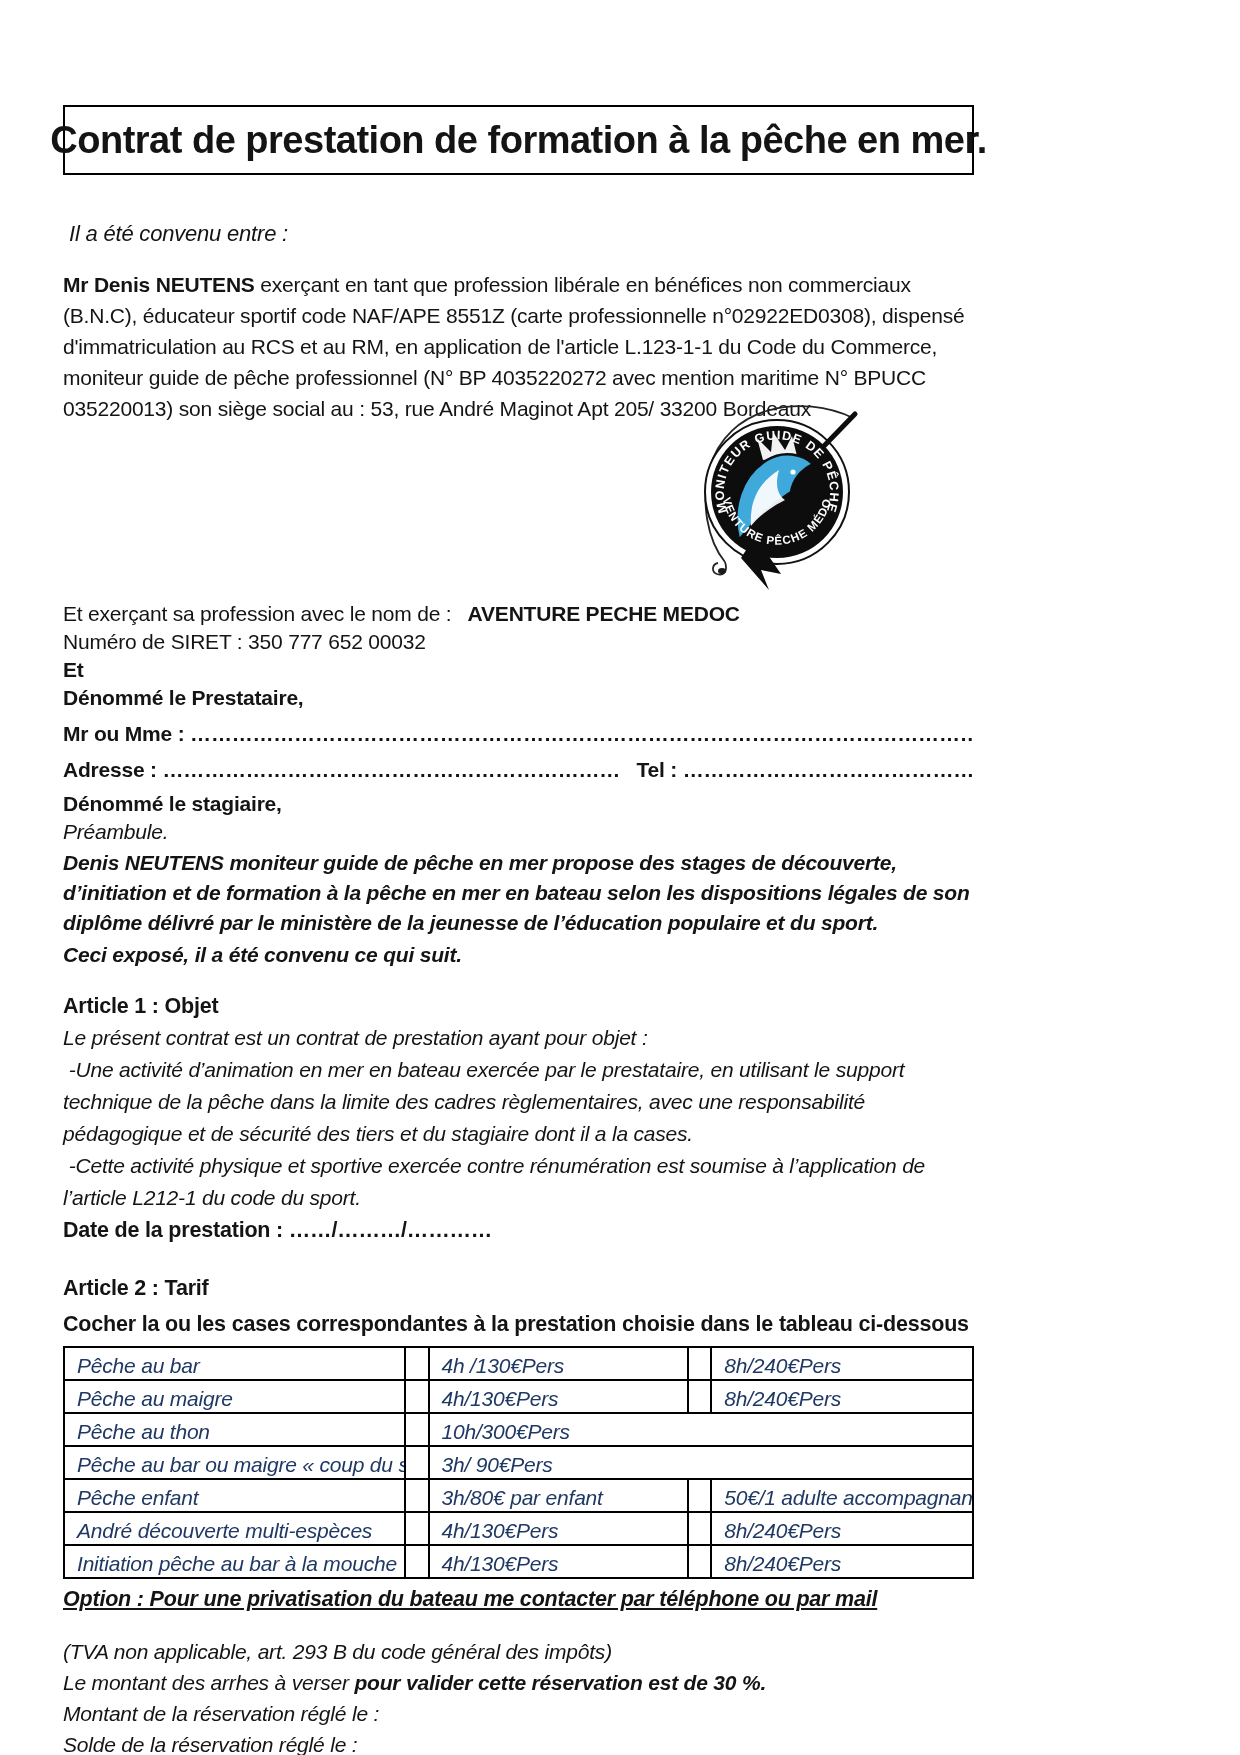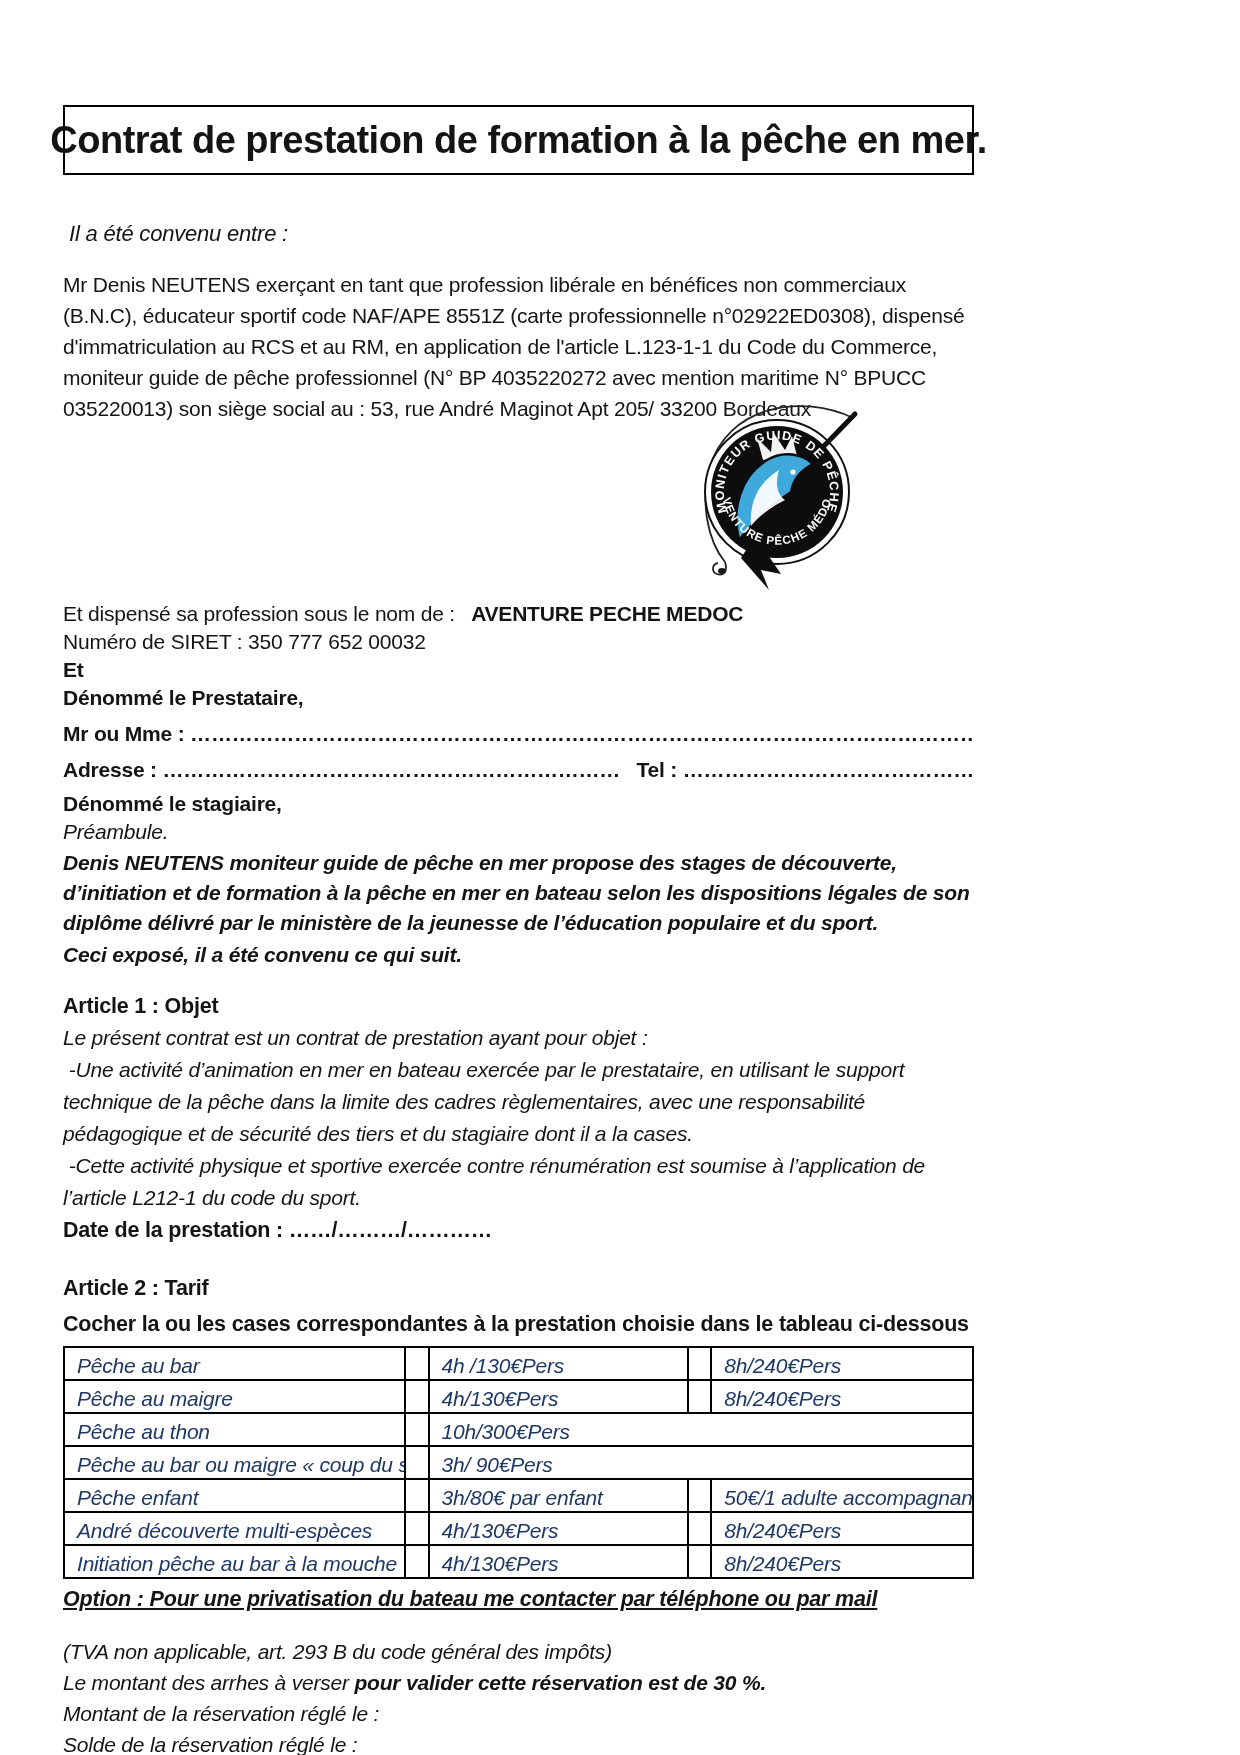--- a/index.html
+++ b/index.html
@@ -26,21 +26,21 @@
     white-space:nowrap;
   }
 
   .intro{margin:46px 0 0 6px;font-style:italic;font-size:22px;}
 
   .provider-para{
     margin:22px 0 0 0;
     font-size:21px;line-height:31px;
     white-space:pre-wrap;
   }
-  .provider-para .bold{font-weight:normal;}
+  .provider-para .bold{font-weight:bold;}
 
   .logo-wrap{margin:-26px 0 0 592px;width:240px;height:200px;}
 
   .ln{font-size:21px;line-height:28px;margin:0;white-space:pre-wrap;}
   .bold{font-weight:bold;}
   .ital{font-style:italic;}
   .dotline{white-space:nowrap;overflow:hidden;}
   .adresse-row{display:flex;justify-content:space-between;}
   .adresse-row .left{flex:1;margin-right:18px;overflow:hidden;white-space:nowrap;}
   .adresse-row .right{white-space:nowrap;}
@@ -131,21 +131,21 @@
           <text font-size="12.5" letter-spacing="1.2">
             <textPath href="#arcTop" startOffset="50%" text-anchor="middle">• MONITEUR  GUIDE DE  PÊCHE •</textPath>
           </text>
           <text font-size="11.5" letter-spacing="1">
             <textPath href="#arcBottom" startOffset="50%" text-anchor="middle">AVENTURE  PÊCHE  MÉDOC</textPath>
           </text>
         </g>
       </svg>
     </div>
 
-    <p class="ln" style="margin-top:2px;"><span>Et dispensé sa profession sous le nom de : </span><span class="bold">  AVENTURE PECHE MEDOC</span></p>
+    <p class="ln" style="margin-top:2px;"><span>Et exerçant sa profession avec le nom de : </span><span class="bold">  AVENTURE PECHE MEDOC</span></p>
 
     <p class="ln">Numéro de SIRET : 350 777 652 00032</p>
 
     <p class="ln bold">Et</p>
 
     <p class="ln bold">Dénommé le Prestataire,</p>
 
     <p class="ln bold dotline mt8">Mr ou Mme : …………………………………………………………………………………………………………………Prénom : ………………………………………………</p>
 
     <p class="ln bold adresse-row mt8"><span class="left">Adresse : ………………………………………………………………………………………………………………………………………………………………</span><span class="right">Tel : ……………………………………</span></p>

